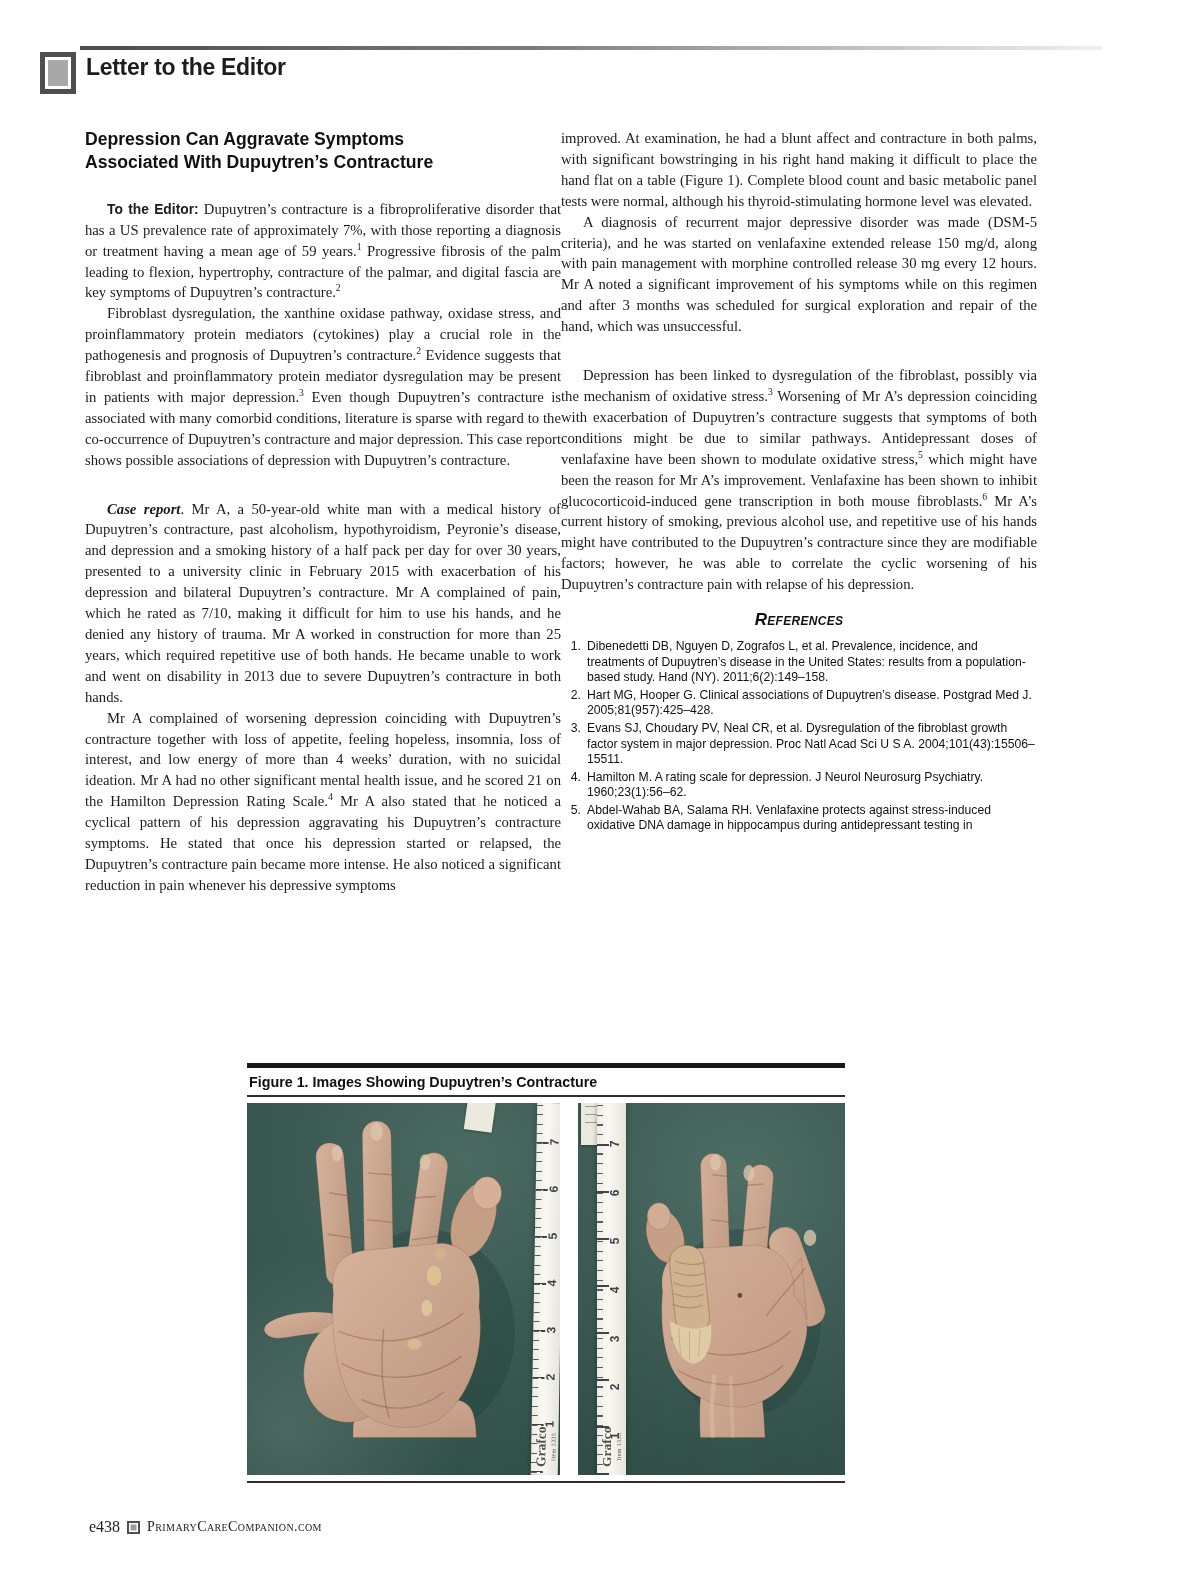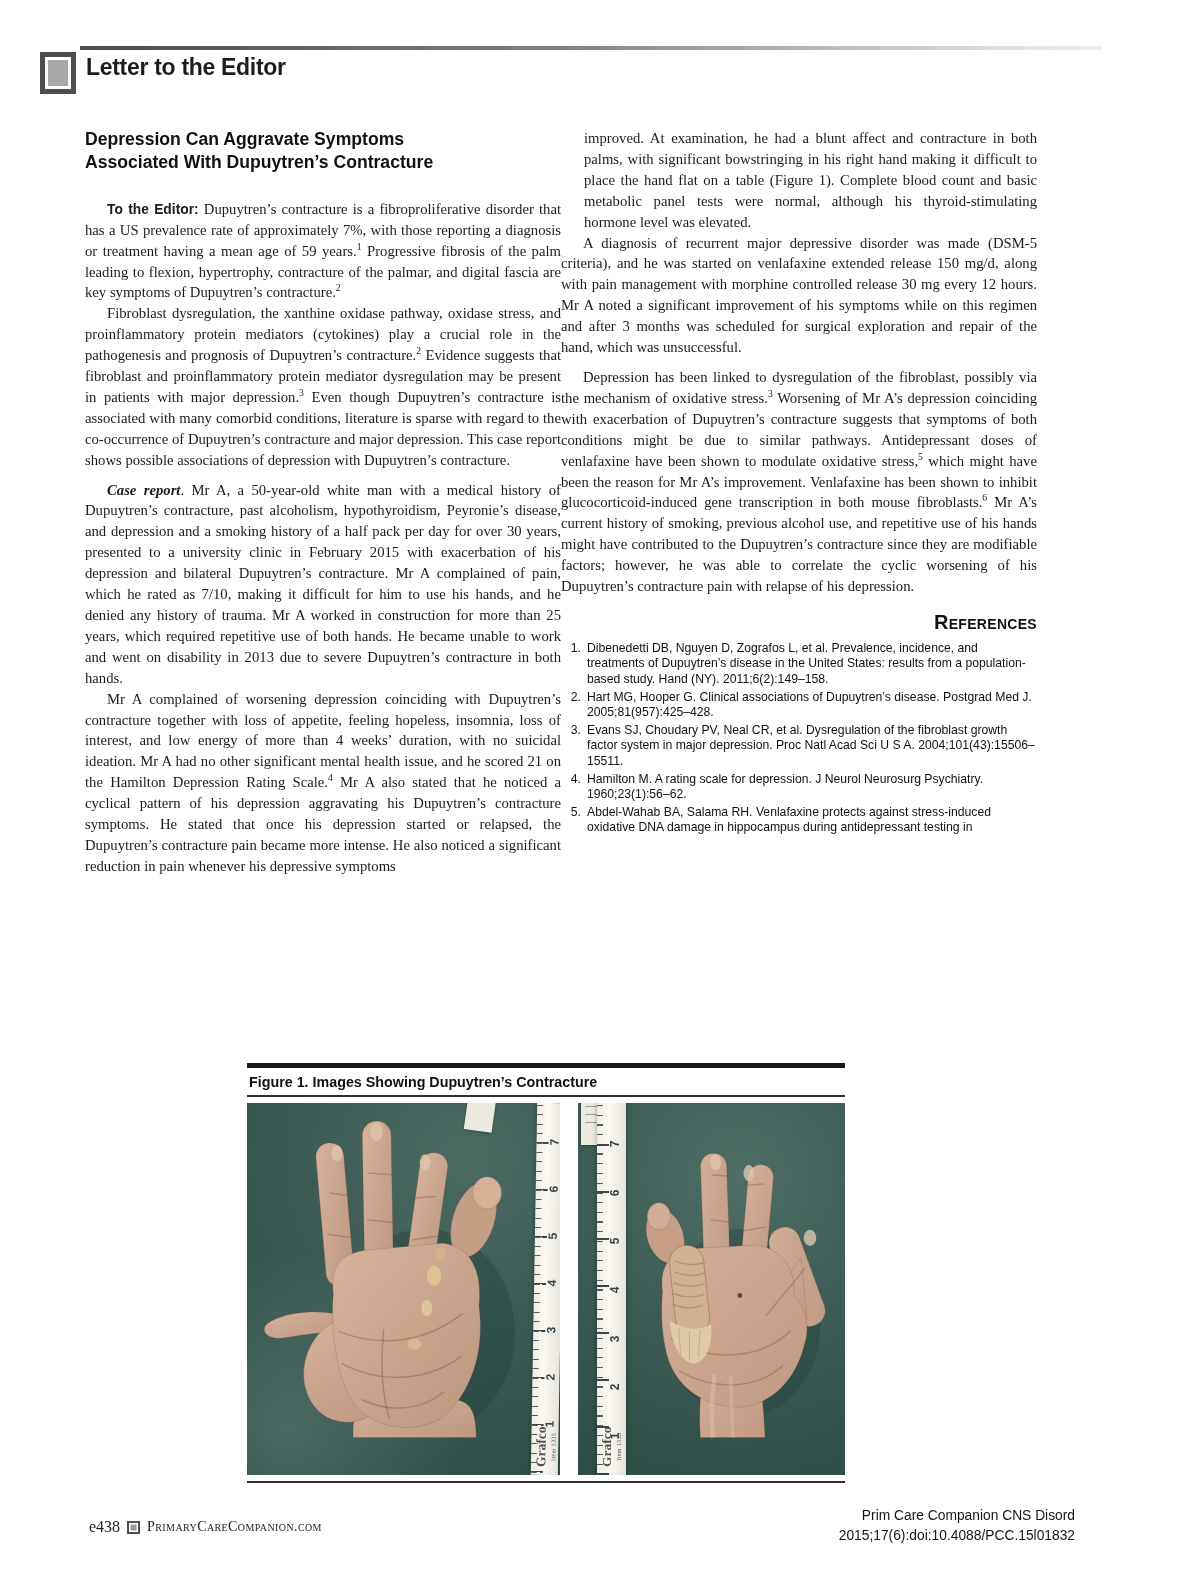--- a/index.html
+++ b/index.html
@@ -14,29 +14,29 @@
   .masthead-icon-inner{width:20px;height:26px;background:#a8a8a8;border:3px solid #ffffff;}
   .masthead-label{position:absolute;left:86px;top:54px;font-family:"Liberation Sans",sans-serif;
         font-weight:bold;font-size:23px;color:#1d1d1d;letter-spacing:-0.3px;}
 
   
   .columns{position:absolute;left:85px;top:118px;width:985px;display:flex;}
   .col{width:476px;font-size:14.7px;line-height:20.9px;text-align:justify;padding-top:10px;}
   .article-title{font-family:"Liberation Sans",sans-serif;font-weight:bold;font-size:17.6px;
         line-height:1.33;text-align:left;color:#111;margin:0 0 24px 0;}
   .para{margin:0;text-indent:22px;}
-  .para.noindent{text-indent:0;margin-left:23px;}
-  .para.gap-before{margin-top:9px;}
+  .para.noindent{text-indent:0;}
+  .para.gap-before{margin-top:28px;}
   .s-lead{font-family:"Liberation Sans",sans-serif;font-weight:bold;font-size:0.94em;}
   .s-bi{font-weight:bold;font-style:italic;}
   .s-i{}
   .s-sup{font-size:0.66em;vertical-align:super;line-height:0;}
 
   .refs-heading{font-family:"Liberation Sans",sans-serif;font-weight:bold;font-variant:small-caps;
-        font-size:20px;letter-spacing:.3px;margin:15px 0 8px 0;text-align:right;color:#101010;}
+        font-size:17px;letter-spacing:.3px;margin:15px 0 8px 0;text-align:center;color:#101010;font-style:italic;}
   .refs{list-style:none;margin:0;padding:0 0 0 6px;font-family:"Liberation Sans",sans-serif;
         font-size:12.2px;line-height:15.6px;text-align:left;color:#111;}
   .ref{display:flex;gap:6px;margin:0 0 2px 0;}
   .ref-num{min-width:14px;text-align:right;flex:none;}
   .ref-text{flex:1;}
 
   
   .figure{position:absolute;left:247px;top:1063px;width:598px;background:#ffffff;z-index:5;}
   .fig-topbar{height:5px;background:#191919;}
   .fig-caption{font-family:"Liberation Sans",sans-serif;font-weight:bold;font-size:14.3px;
@@ -285,18 +285,14 @@
     </div>
 
     <div class="fig-rule"></div>
   </div>
 
   <div class="footer-left">
     <span>e438</span>
     <span class="footer-icon"></span>
     <span class="footer-site">PrimaryCareCompanion.com</span>
   </div>
-  <div class="footer-right">
-    <div>Prim Care Companion CNS Disord</div>
-    <div>2015;17(6):doi:10.4088/PCC.15l01832</div>
-  </div>
 
 </div>
 
 </body></html>

